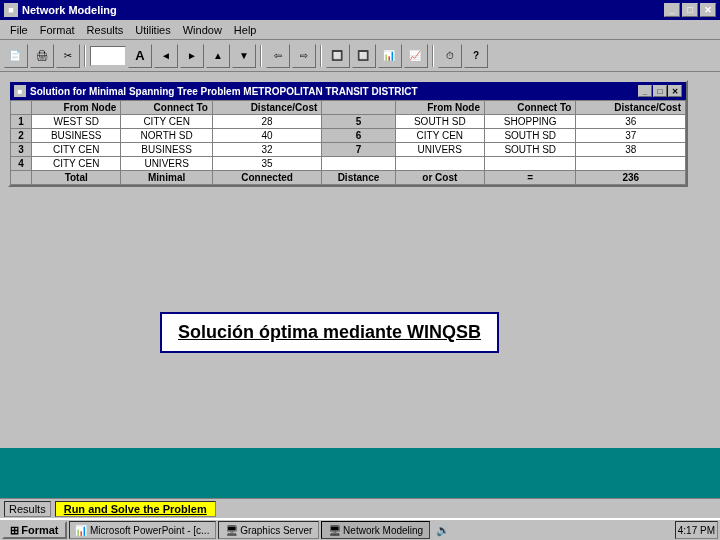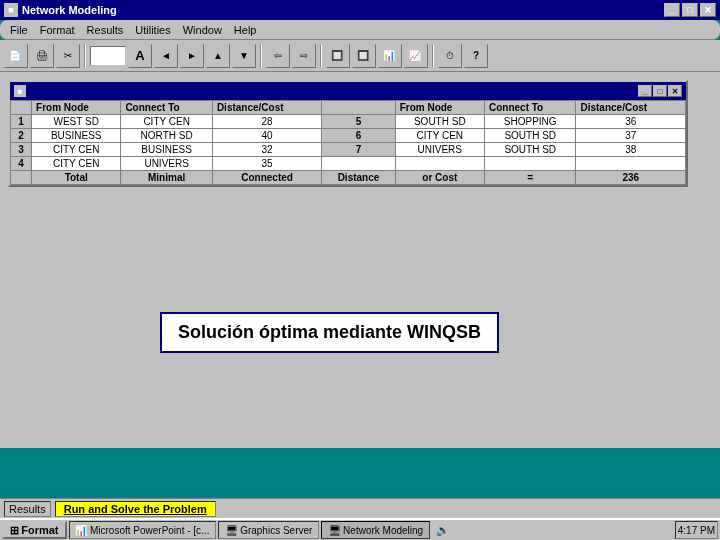--- a/index.html
+++ b/index.html
@@ -53,21 +53,20 @@
 
     
     .menu-bar {
       background: #c0c0c0;
       height: 20px;
       display: flex;
       align-items: center;
       padding: 0 4px;
       border-bottom: 1px solid #808080;
       font-size: 11px;
-      border-radius: 7px;
     }
     .menu-item {
       padding: 2px 6px;
       cursor: pointer;
     }
 
     
     .toolbar {
       background: #c0c0c0;
       height: 32px;
@@ -166,21 +165,21 @@
     .solution-table {
       width: 100%;
       border-collapse: collapse;
       background: white;
       font-size: 10px;
     }
     .solution-table th {
       background: #c0c0c0;
       border: 1px solid #808080;
       padding: 1px 4px;
-      text-align: left;
+      text-align: right;
       font-weight: bold;
       font-size: 10px;
     }
     .solution-table td {
       border: 1px solid #808080;
       padding: 1px 4px;
       text-align: center;
       background: white;
       font-size: 10px;
     }
@@ -197,20 +196,21 @@
     .solution-box {
       position: absolute;
       top: 240px;
       left: 160px;
       background: white;
       border: 2px solid #000080;
       padding: 8px 16px;
       font-size: 18px;
       font-weight: bold;
       color: black;
+      text-decoration: underline;
     }
 
     
     .status-bar {
       position: absolute;
       bottom: 22px;
       left: 0;
       right: 0;
       height: 20px;
       background: #c0c0c0;
@@ -345,20 +345,21 @@
   <div class="toolbar-btn">⏱</div>
   <div class="toolbar-btn" style="font-weight:bold;">?</div>
 </div>
 
 <div class="main-area" style="position:relative; height: 376px; background:#c0c0c0; overflow:hidden;">
 
   <div class="inner-window" style="position:absolute; top:8px; left:8px; width:680px;">
 
     <div class="inner-title-bar">
       <div class="inner-title-icon">■</div>
+      <span>Solution for Minimal Spanning Tree Problem  METROPOLITAN TRANSIT DISTRICT</span>
       <div class="inner-title-controls">
         <div class="inner-title-btn">_</div>
         <div class="inner-title-btn">□</div>
         <div class="inner-title-btn">✕</div>
       </div>
     </div>
 
     <table class="solution-table">
       <thead>
         <tr>

